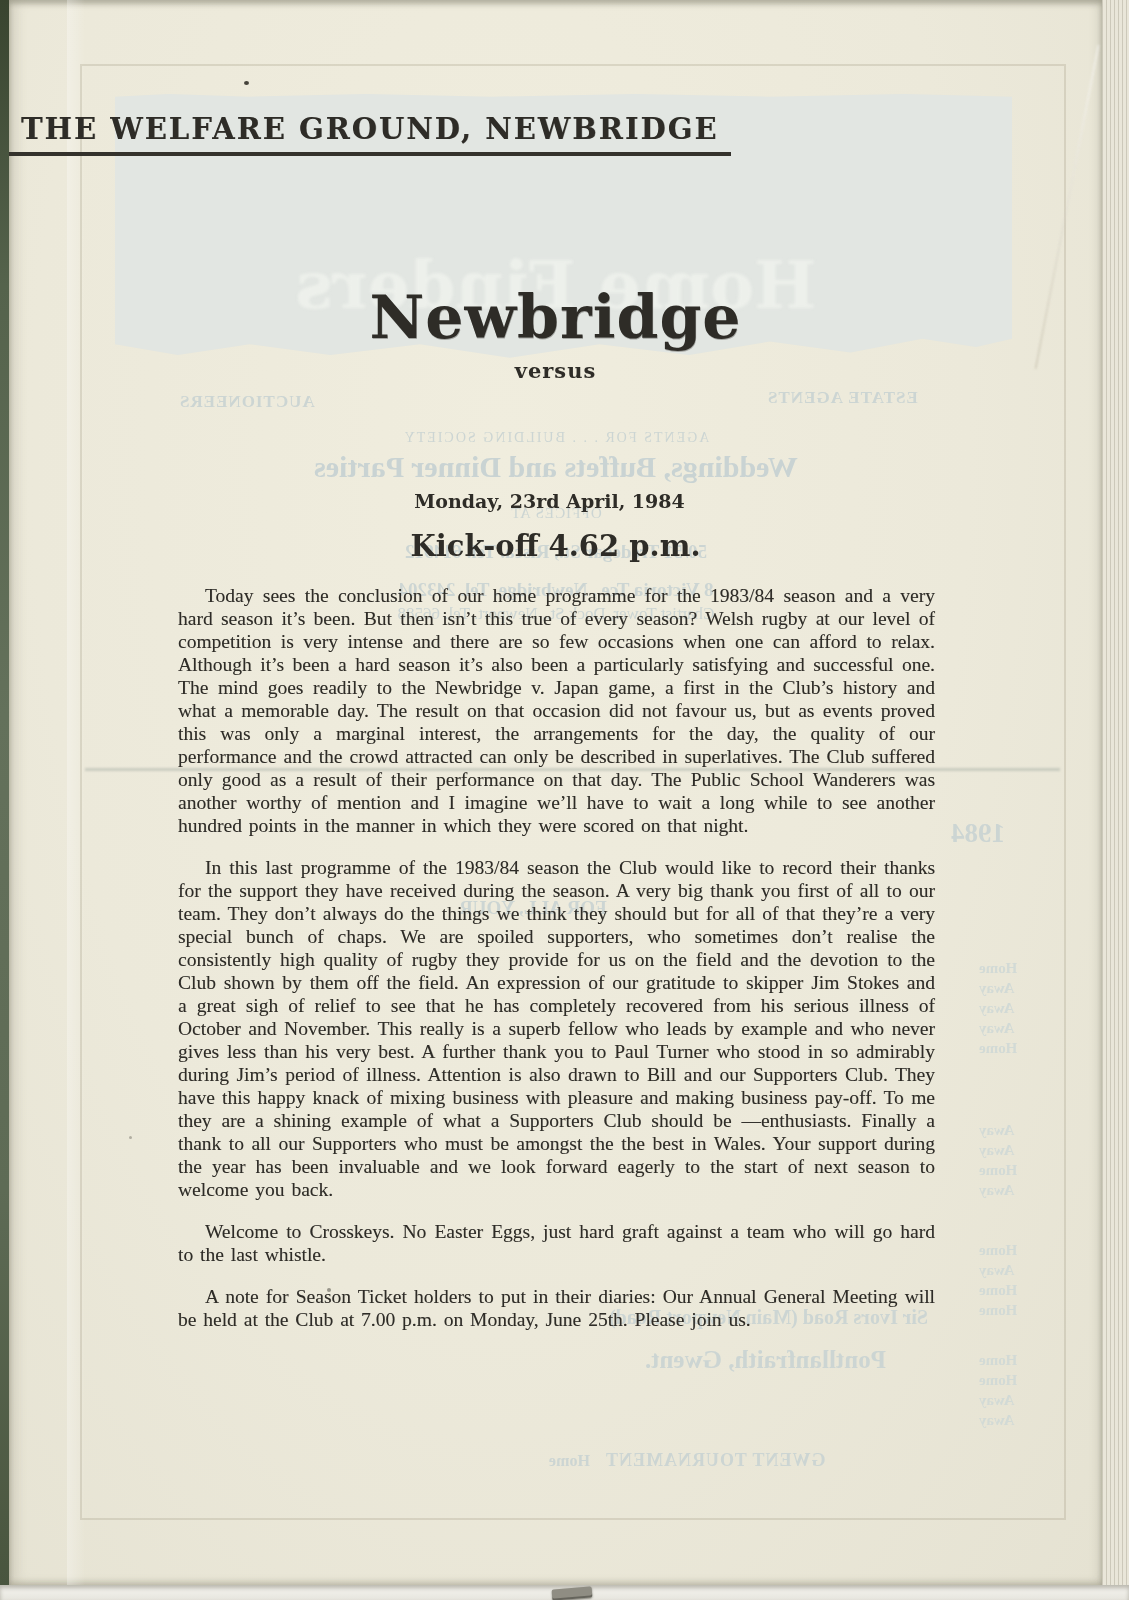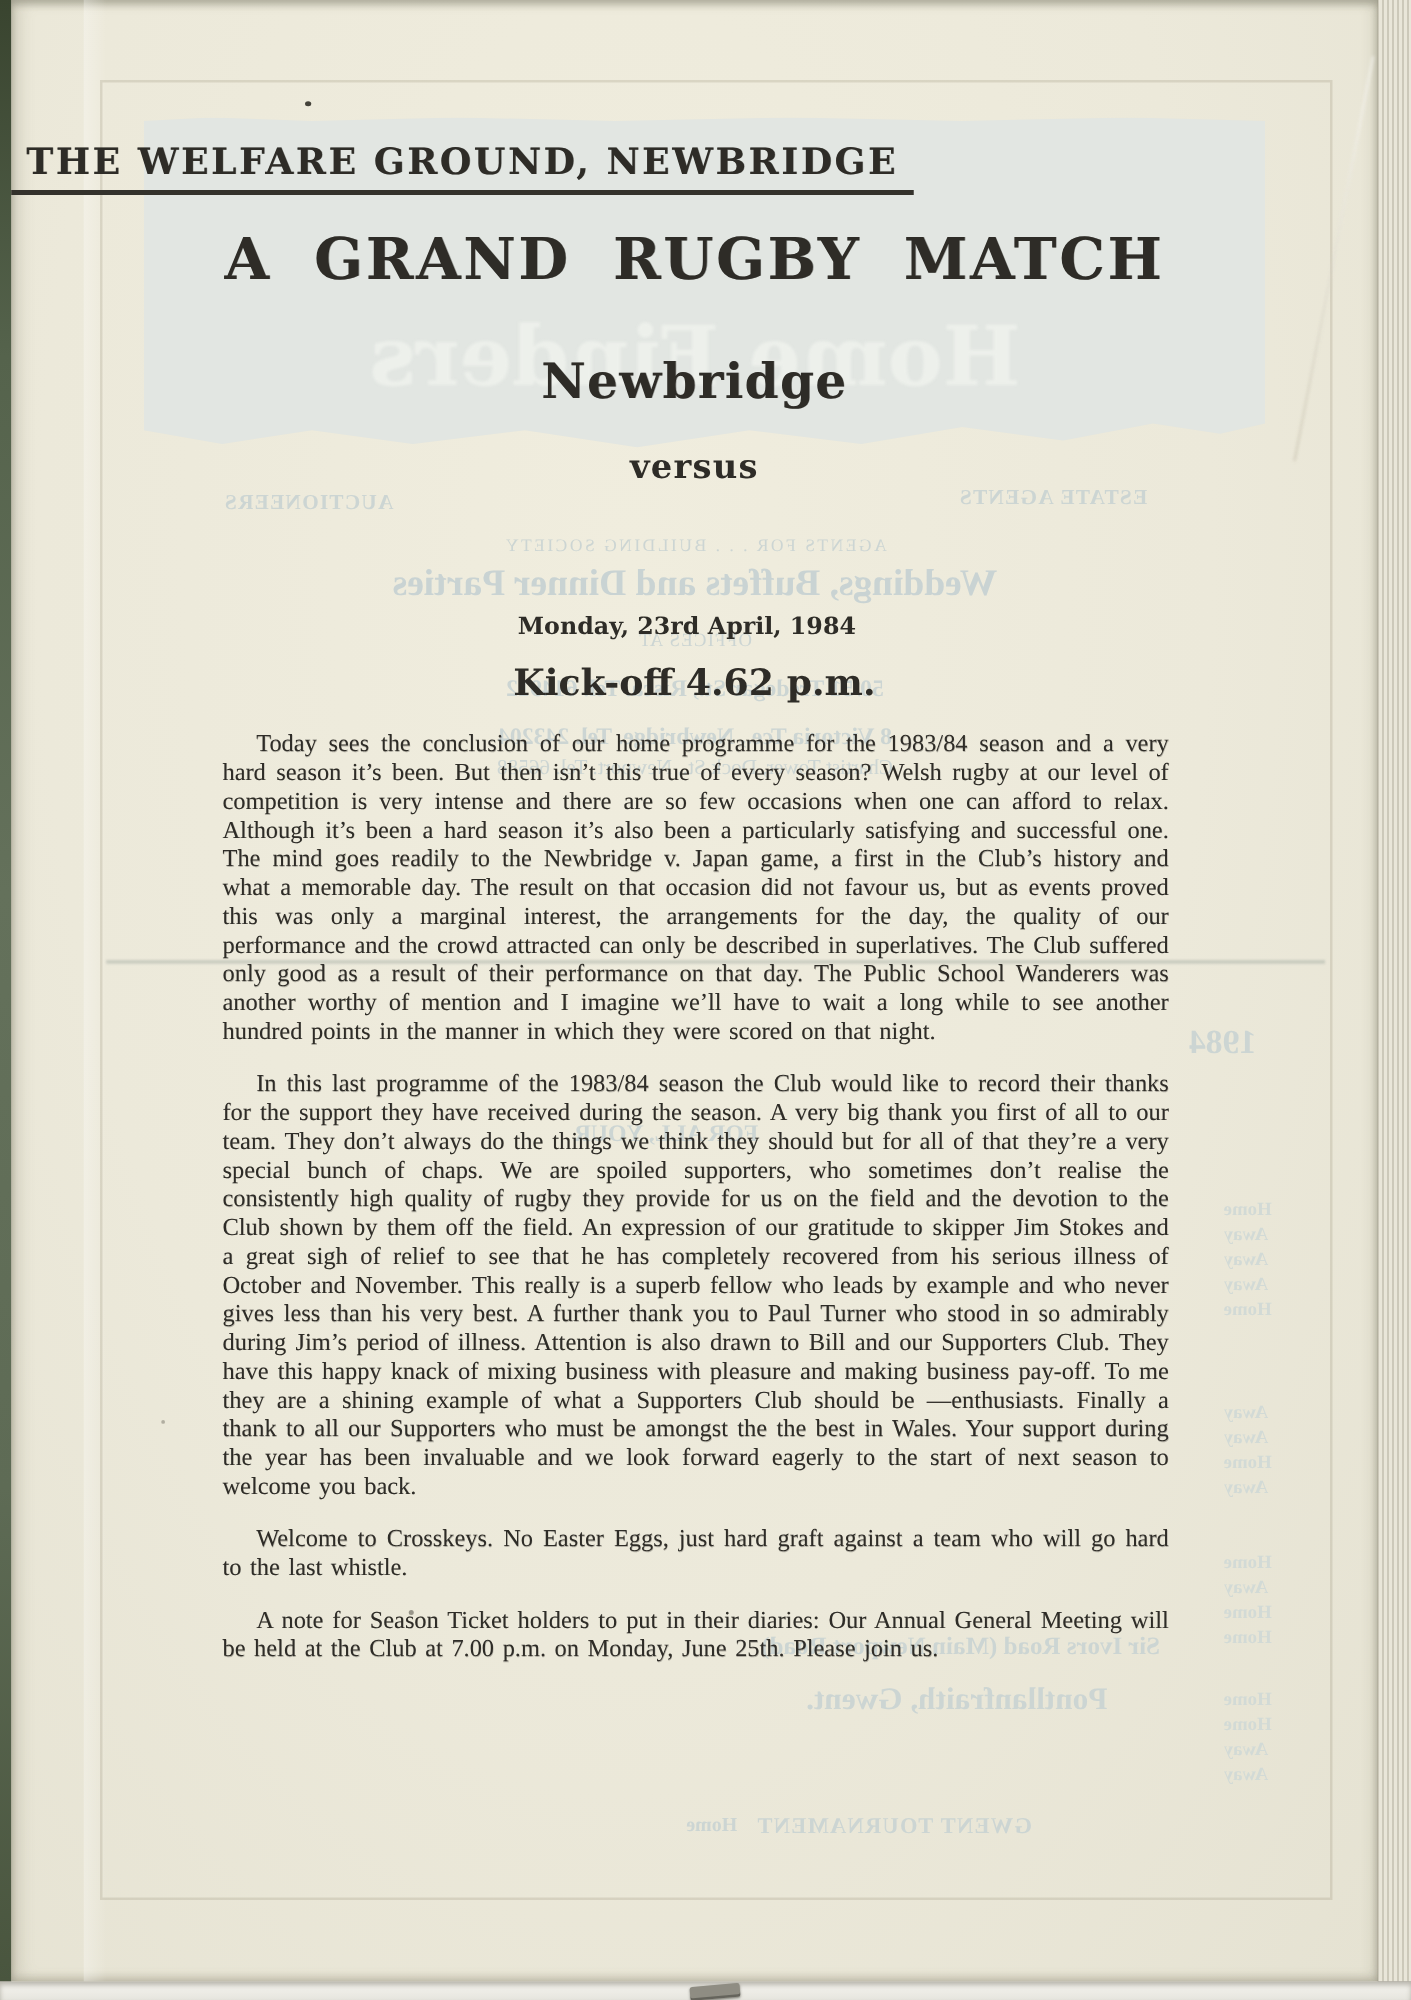--- a/index.html
+++ b/index.html
@@ -70,24 +70,24 @@
   
   .content{position:absolute;inset:0;z-index:2;color:#2e2c27;}
   .venue{position:absolute;left:0;right:0;top:112px;text-align:left;}
   .venue span{display:inline-block;font-family:"DejaVu Serif",serif;font-weight:bold;
     font-size:29px;letter-spacing:2px;padding:0 12px 6px;border-bottom:4px solid #34322c;
     text-shadow:.4px .4px 0 rgba(46,44,39,.4);}
   .grand{position:absolute;left:0;right:0;top:180px;text-align:center;
     font-family:"DejaVu Serif",serif;font-weight:bold;font-size:46px;
     letter-spacing:2px;word-spacing:16px;text-shadow:.5px .5px 0 rgba(46,44,39,.4);}
   .team-home{position:absolute;left:0;right:0;top:282px;text-align:center;
-    font-family:"DejaVu Serif",serif;font-weight:bold;font-size:39px;letter-spacing:1px;
+    font-family:"DejaVu Serif",serif;font-weight:bold;font-size:60px;letter-spacing:1px;
     text-shadow:.5px .5px 0 rgba(46,44,39,.35);}
   .versus{position:absolute;left:0;right:0;top:358px;text-align:center;
-    font-family:"DejaVu Serif",serif;font-weight:bold;font-size:27px;letter-spacing:1px;}
+    font-family:"DejaVu Serif",serif;font-weight:bold;font-size:21px;letter-spacing:1px;}
   .team-away{position:absolute;left:0;right:0;top:386px;text-align:center;
     font-family:"DejaVu Serif",serif;font-weight:bold;font-size:62px;letter-spacing:1px;
     text-shadow:.5px .5px 0 rgba(46,44,39,.35);}
   .dateline{position:absolute;left:0;right:12px;top:490px;text-align:center;
     font-family:"DejaVu Serif",serif;font-weight:bold;font-size:19px;}
   .kickoff{position:absolute;left:0;right:0;top:529px;text-align:center;
     font-family:"DejaVu Serif",serif;font-weight:bold;font-size:29px;}
   .body-text{position:absolute;left:169px;top:584px;width:757px;
     font-size:19.5px;line-height:23px;text-align:justify;word-spacing:2px;
     text-shadow:.3px .3px 0 rgba(46,44,39,.3);}
@@ -143,21 +143,20 @@
         <span class="fixture" style="top: 1372px;">Home</span>
         <span class="fixture" style="top: 1392px;">Away</span>
         <span class="fixture" style="top: 1412px;">Away</span>
       </div>
   </div>
 
   <div class="content">
     <div class="venue">
       <span>THE WELFARE GROUND, NEWBRIDGE</span>
     </div>
-    <div class="grand">A GRAND RUGBY MATCH</div>
     <div class="team-home">Newbridge</div>
     <div class="versus">versus</div>
     <div class="dateline">Monday, 23rd April, 1984</div>
     <div class="kickoff">Kick-off 4.62 p.m.</div>
 
     <div class="body-text">
       <p>Today sees the conclusion of our home programme for the 1983/84 season and a very hard season it’s been. But then isn’t this true of every season? Welsh rugby at our level of competition is very intense and there are so few occasions when one can afford to relax. Although it’s been a hard season it’s also been a particularly satisfying and successful one. The mind goes readily to the Newbridge v. Japan game, a first in the Club’s history and what a memorable day. The result on that occasion did not favour us, but as events proved this was only a marginal interest, the arrangements for the day, the quality of our performance and the crowd attracted can only be described in superlatives. The Club suffered only good as a result of their performance on that day. The Public School Wanderers was another worthy of mention and I imagine we’ll have to wait a long while to see another hundred points in the manner in which they were scored on that night.</p>
       <p>In this last programme of the 1983/84 season the Club would like to record their thanks for the support they have received during the season. A very big thank you first of all to our team. They don’t always do the things we think they should but for all of that they’re a very special bunch of chaps. We are spoiled supporters, who sometimes don’t realise the consistently high quality of rugby they provide for us on the field and the devotion to the Club shown by them off the field. An expression of our gratitude to skipper Jim Stokes and a great sigh of relief to see that he has completely recovered from his serious illness of October and November. This really is a superb fellow who leads by example and who never gives less than his very best. A further thank you to Paul Turner who stood in so admirably during Jim’s period of illness. Attention is also drawn to Bill and our Supporters Club. They have this happy knack of mixing business with pleasure and making business pay-off. To me they are a shining example of what a Supporters Club should be —enthusiasts. Finally a thank to all our Supporters who must be amongst the the best in Wales. Your support during the year has been invaluable and we look forward eagerly to the start of next season to welcome you back.</p>
       <p>Welcome to Crosskeys. No Easter Eggs, just hard graft against a team who will go hard to the last whistle.</p>
       <p>A note for Season Ticket holders to put in their diaries: Our Annual General Meeting will be held at the Club at 7.00 p.m. on Monday, June 25th. Please join us.</p>

